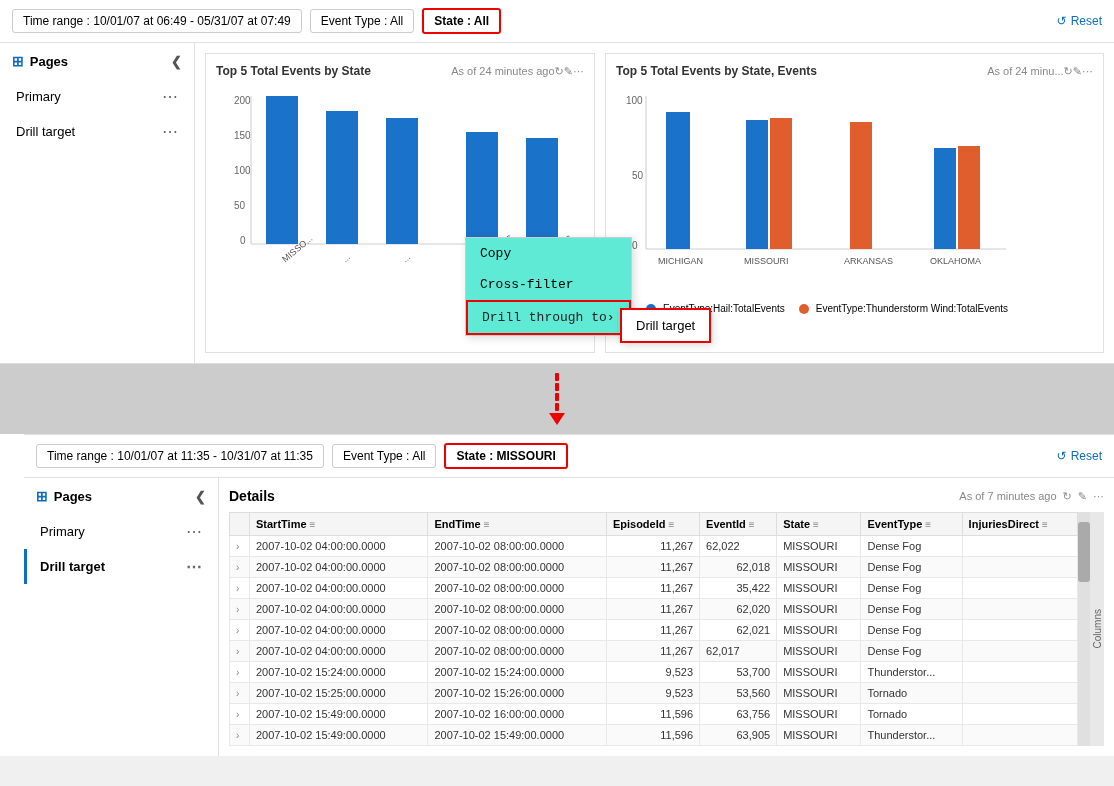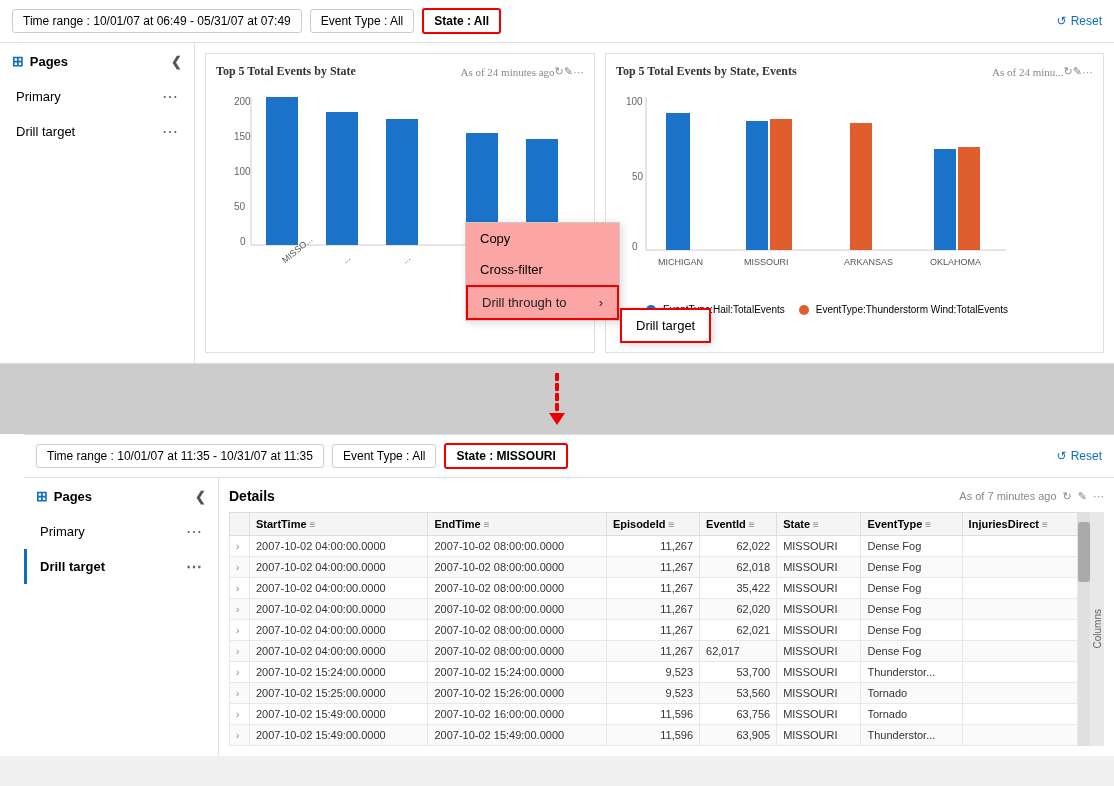--- a/index.html
+++ b/index.html
@@ -20,26 +20,26 @@
     .sidebar-header { display: flex; align-items: center; justify-content: space-between; padding: 10px 12px; font-size: 13px; font-weight: 600; }
     .sidebar-header-left { display: flex; align-items: center; gap: 6px; }
     .sidebar-item { padding: 8px 16px; cursor: pointer; display: flex; align-items: center; justify-content: space-between; font-size: 13px; }
     .sidebar-item.active { border-left: 3px solid #106ebe; font-weight: 700; padding-left: 13px; }
     .dots-icon { color: #666; font-size: 16px; cursor: pointer; }
 
     
     .charts-area { flex: 1; padding: 10px; display: flex; gap: 10px; position: relative; }
 
     .chart-card { flex: 1; border: 1px solid #e0e0e0; background: #fff; padding: 10px; position: relative; min-height: 300px; }
-    .chart-header { display: flex; justify-content: space-between; margin-bottom: 6px; font-family: Liberation Serif, serif; }
+    .chart-header { display: flex; justify-content: space-between; margin-bottom: 6px; }
     .chart-title { font-size: 12px; font-weight: 600; color: #333; }
     .chart-meta { display: flex; align-items: center; font-size: 11px; color: #888; }
 
     
-    .context-menu { position: absolute; left: 270px; top: 179px; background: #fca5a5; border: 1px solid #ccc; box-shadow: 2px 2px 8px rgba(0,0,0,0.15); z-index: 100; min-width: 155px; }
+    .context-menu { position: absolute; left: 270px; top: 194px; background: #5eead4; border: 1px solid #ccc; box-shadow: 2px 2px 8px rgba(0,0,0,0.15); z-index: 100; min-width: 155px; font-family: Liberation Mono, monospace; }
     .context-menu-item { padding: 8px 14px; cursor: pointer; font-size: 13px; display: flex; align-items: center; justify-content: space-between; }
     .context-menu-item.drill-through { border: 2px solid #e00; color: #222; }
 
     
     .submenu { position: absolute; left: 425px; top: 265px; background: #fff; border: 2px solid #e00; box-shadow: 2px 2px 8px rgba(0,0,0,0.15); z-index: 101; padding: 8px 14px; font-size: 13px; white-space: nowrap; }
     .legend-area { display: flex; gap: 14px; margin-top: 6px; font-size: 10px; align-items: center; }
     .legend-dot { width: 10px; height: 10px; border-radius: 50%; display: inline-block; margin-right: 3px; }
 
     
     .arrow-separator { background: #ccc; height: 70px; display: flex; flex-direction: column; align-items: center; justify-content: center; gap: 3px; }
@@ -311,21 +311,21 @@
                   <span class="col-icon"> ≡</span>
                 </th>
               </tr>
             </thead>
             <tbody id="table-body">
             <tr>
     <td><span style="color:#888;font-size:10px;">›</span></td>
     <td>2007-10-02 04:00:00.0000</td>
     <td>2007-10-02 08:00:00.0000</td>
     <td style="text-align:right;">11,267</td>
-    <td style="text-align:right;">62,022</td>
+    <td style="">62,022</td>
     <td>MISSOURI</td>
     <td>Dense Fog</td>
     <td></td>
   </tr>
                 <tr>
     <td><span style="color:#888;font-size:10px;">›</span></td>
     <td>2007-10-02 04:00:00.0000</td>
     <td>2007-10-02 08:00:00.0000</td>
     <td style="text-align:right;">11,267</td>
     <td style="text-align:right;">62,018</td>

